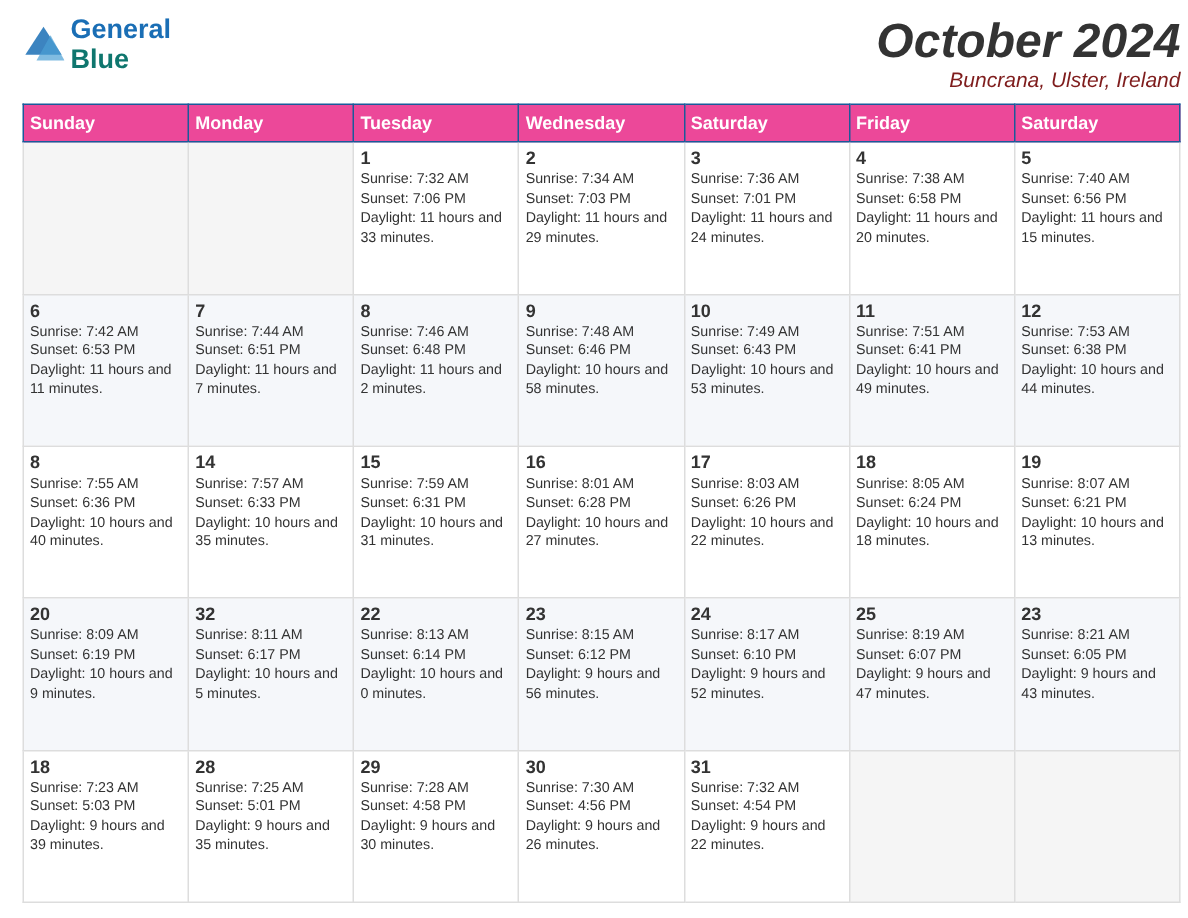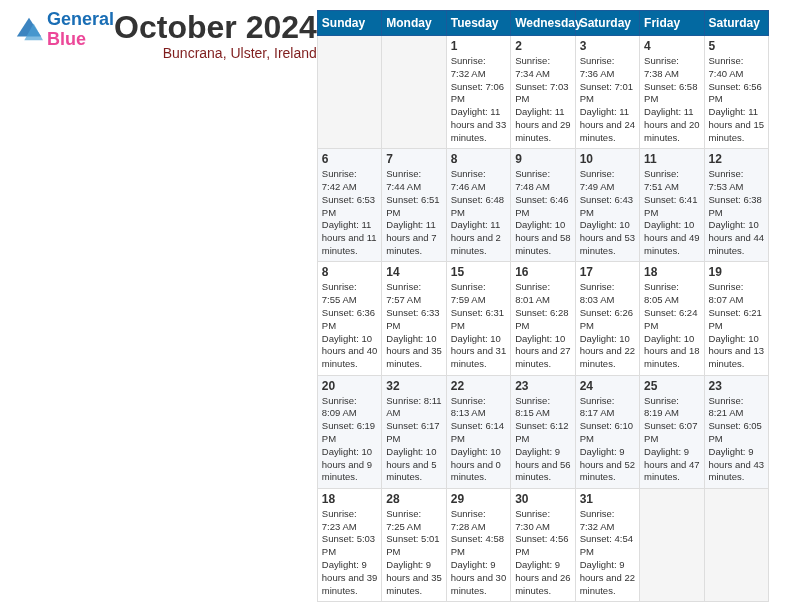--- a/index.html
+++ b/index.html
@@ -6,23 +6,23 @@
     body {
       width: 792px;
       height: 612px;
       font-family: Arial, sans-serif;
       background: #fff;
       overflow: hidden;
     }
     .page {
       width: 792px;
       height: 612px;
-      padding: 10px 23px 10px 15px;
+      padding: 10px 5px 10px 15px;
       display: flex;
-      flex-direction: row;
+      flex-direction: column;
     }
     .header {
       display: flex;
       justify-content: space-between;
       align-items: flex-start;
       margin-bottom: 8px;
     }
     .logo {
       display: flex;
       align-items: center;
@@ -36,40 +36,41 @@
     }
     .logo-text span {
       color: #1a6eb5;
     }
     .logo-icon {
       width: 28px;
       height: 28px;
     }
     .title-block {
       text-align: right;
+      font-style: italic;
     }
     .month-title {
       font-size: 32px;
       font-weight: bold;
       color: #333;
       line-height: 1.1;
     }
     .location {
       font-size: 14px;
       color: #7f1d1d;
     }
     .calendar {
       flex: 1;
       border: 1px solid #ccc;
       border-collapse: collapse;
       width: 100%;
       table-layout: fixed;
     }
     .calendar th {
-      background: #0369a1;
+      background: #ec4899;
       color: #fff;
       font-size: 12px;
       font-weight: bold;
       padding: 5px 4px;
       text-align: left;
       border: 1px solid #1a5a9a;
     }
     .calendar td {
       vertical-align: top;
       padding: 3px 4px;
@@ -100,21 +101,21 @@
 
 <div class="page">
   <div class="header">
     <div class="logo">
       <svg class="logo-icon" viewBox="0 0 30 30" xmlns="http://www.w3.org/2000/svg">
         <polygon points="15,2 28,22 2,22" fill="#1a6eb5" opacity="0.85"></polygon>
         <polygon points="20,8 30,26 10,26" fill="#4a9fd4" opacity="0.7"></polygon>
       </svg>
       <div class="logo-text">
         <div><span>General</span></div>
-        <div><span style="color:#ec4899">Blue</span></div>
+        <div><span style="color:#0f766e">Blue</span></div>
       </div>
     </div>
     <div class="title-block">
       <div class="month-title">October 2024</div>
       <div class="location">Buncrana, Ulster, Ireland</div>
     </div>
   </div>
 
   <table class="calendar">
     <thead>

